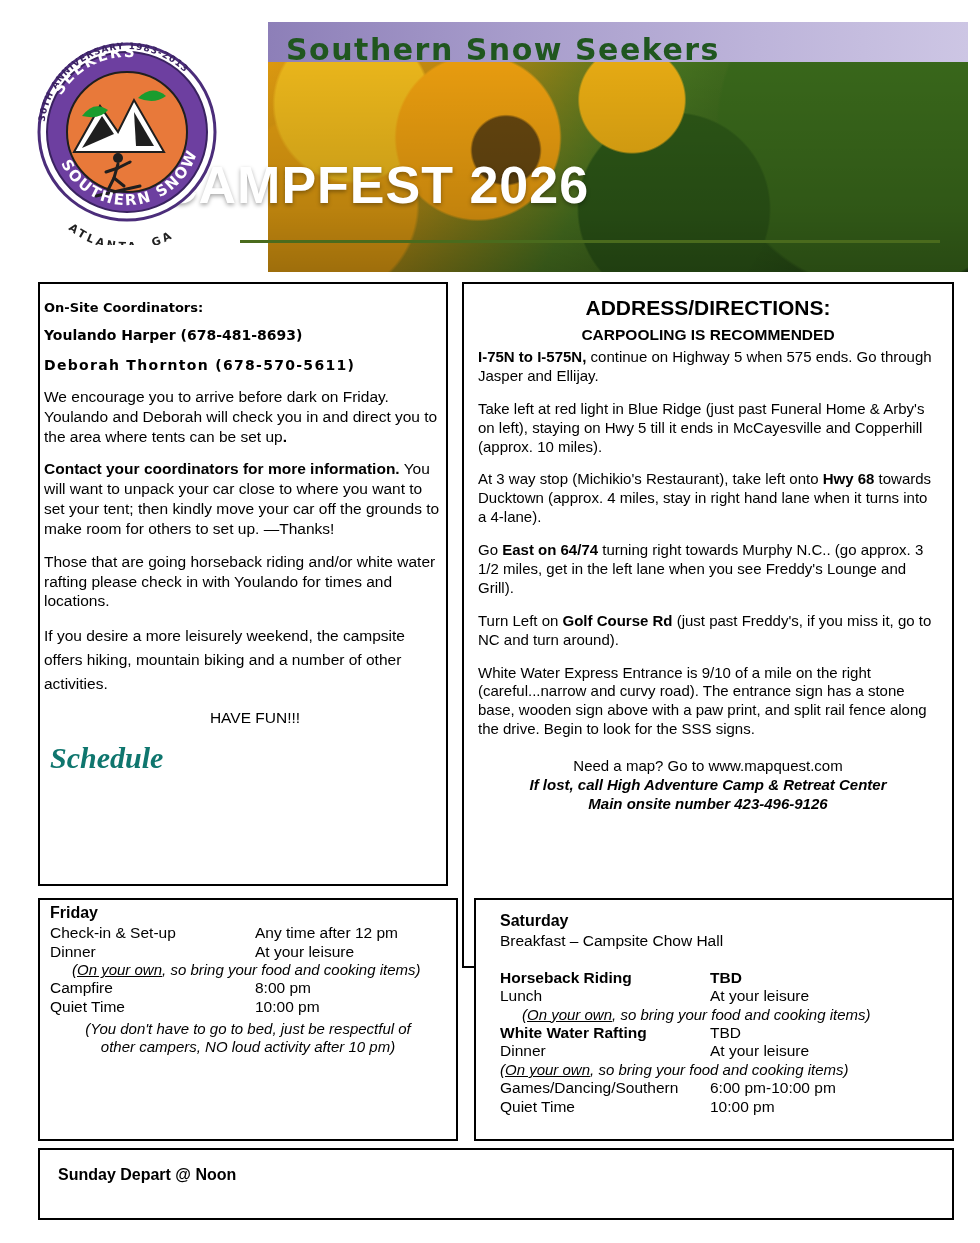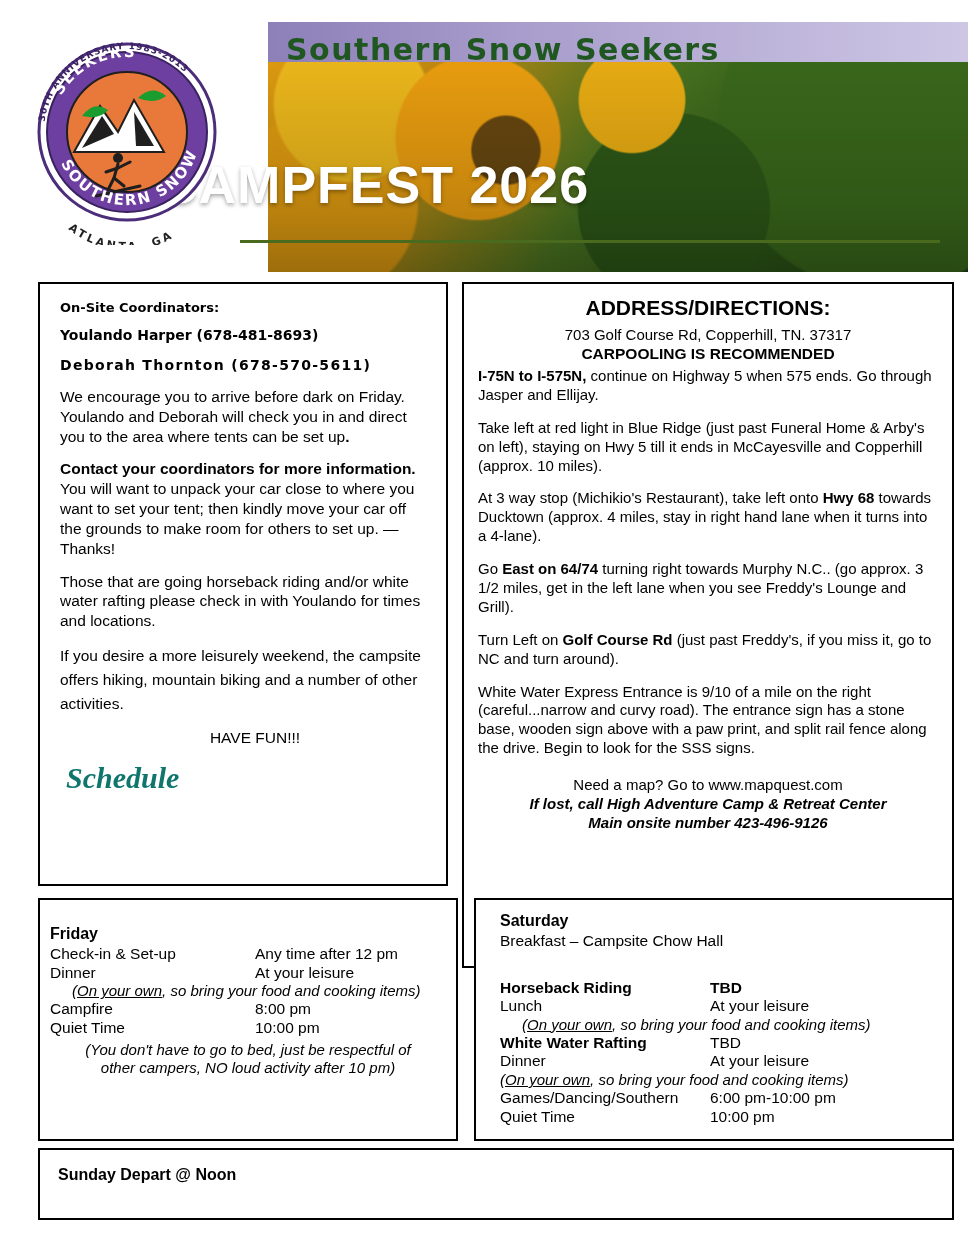--- a/index.html
+++ b/index.html
@@ -95,23 +95,23 @@
     z-index: 6;
   }
 
   
   .box {
     position: absolute;
     border: 2px solid #000;
     box-sizing: border-box;
     background: #fff;
   }
-  #left-info-box  { left: 38px;  top: 282px; width: 410px; height: 604px; padding: 14px 20px; }
+  #left-info-box  { left: 38px;  top: 282px; width: 410px; height: 604px; padding: 14px 4px; }
   #right-dir-box  { left: 462px; top: 282px; width: 492px; height: 686px; padding: 10px 14px; }
-  #friday-box     { left: 38px;  top: 898px; width: 420px; height: 243px; padding: 25px 10px; }
+  #friday-box     { left: 38px;  top: 898px; width: 420px; height: 243px; padding: 4px 10px; }
   #saturday-box   { left: 474px; top: 898px; width: 480px; height: 243px; padding: 12px 24px; overflow: hidden; }
   #sunday-box     { left: 38px;  top: 1148px; width: 916px; height: 72px; padding: 16px 18px; }
 
   
   .coord-head {
     font-family: "DejaVu Sans", sans-serif;
     font-weight: bold;
     font-size: 13px;
     margin: 2px 0 12px 0;
   }
@@ -278,21 +278,20 @@
 
   <p class="para loose">If you desire a more leisurely weekend, the campsite offers hiking, mountain biking and a number of other activities.</p>
 
   <p class="havefun">HAVE FUN!!!</p>
 
   <p class="schedule-word">Schedule</p>
 </div>
 
 <div class="box" id="right-dir-box">
   <p class="dir-title">ADDRESS/DIRECTIONS:</p>
-  <p class="dir-addr">703 Golf Course Rd, Copperhill, TN. 37317</p>
   <p class="dir-carpool">CARPOOLING IS RECOMMENDED</p>
 
   <p class="dir-p"><b>I-75N to I-575N,</b><span> continue on Highway 5 when 575 ends.  Go through Jasper and Ellijay.</span></p>
 
   <p class="dir-p">Take left at red light in Blue Ridge (just past Funeral Home &amp; Arby's on left), staying on Hwy 5 till it ends in McCayesville and Copperhill (approx. 10 miles).</p>
 
   <p class="dir-p"><span>At 3 way stop (Michikio's Restaurant), take left onto </span><b>Hwy 68</b><span> towards Ducktown (approx. 4 miles, stay in right hand lane when it turns into a 4-lane).</span></p>
 
   <p class="dir-p"><span>Go </span><b>East on 64/74</b><span> turning right towards Murphy N.C.. (go approx. 3 1/2 miles, get in the left lane when you see Freddy's Lounge and Grill).</span></p>
 
@@ -327,21 +326,21 @@
     <span class="lbl">Quiet Time</span>
     <span class="val">10:00 pm</span>
   </div>
 
   <p class="sched-note center" style="margin-top:4px">(You don't have to go to bed, just be respectful of</p>
   <p class="sched-note center">other campers, NO loud activity after 10 pm)</p>
 </div>
 
 <div class="box" id="saturday-box">
   <p class="day-head">Saturday</p>
-  <p class="sched-note" style="font-style:normal;font-size:15.5px;margin-bottom:28px">Breakfast – Campsite Chow Hall</p>
+  <p class="sched-note" style="font-style:normal;font-size:15.5px;margin-bottom:18px">Breakfast – Campsite Chow Hall</p>
 
   <div class="sched-row sat-row bold">
     <span class="lbl">Horseback Riding</span>
     <span class="val">TBD</span>
   </div>
   <div class="sched-row sat-row">
     <span class="lbl">Lunch</span>
     <span class="val">At your leisure</span>
   </div>
   <p class="sched-note indent"><span>(</span><u>On your own</u><span>, so bring your food and cooking items)</span></p>

